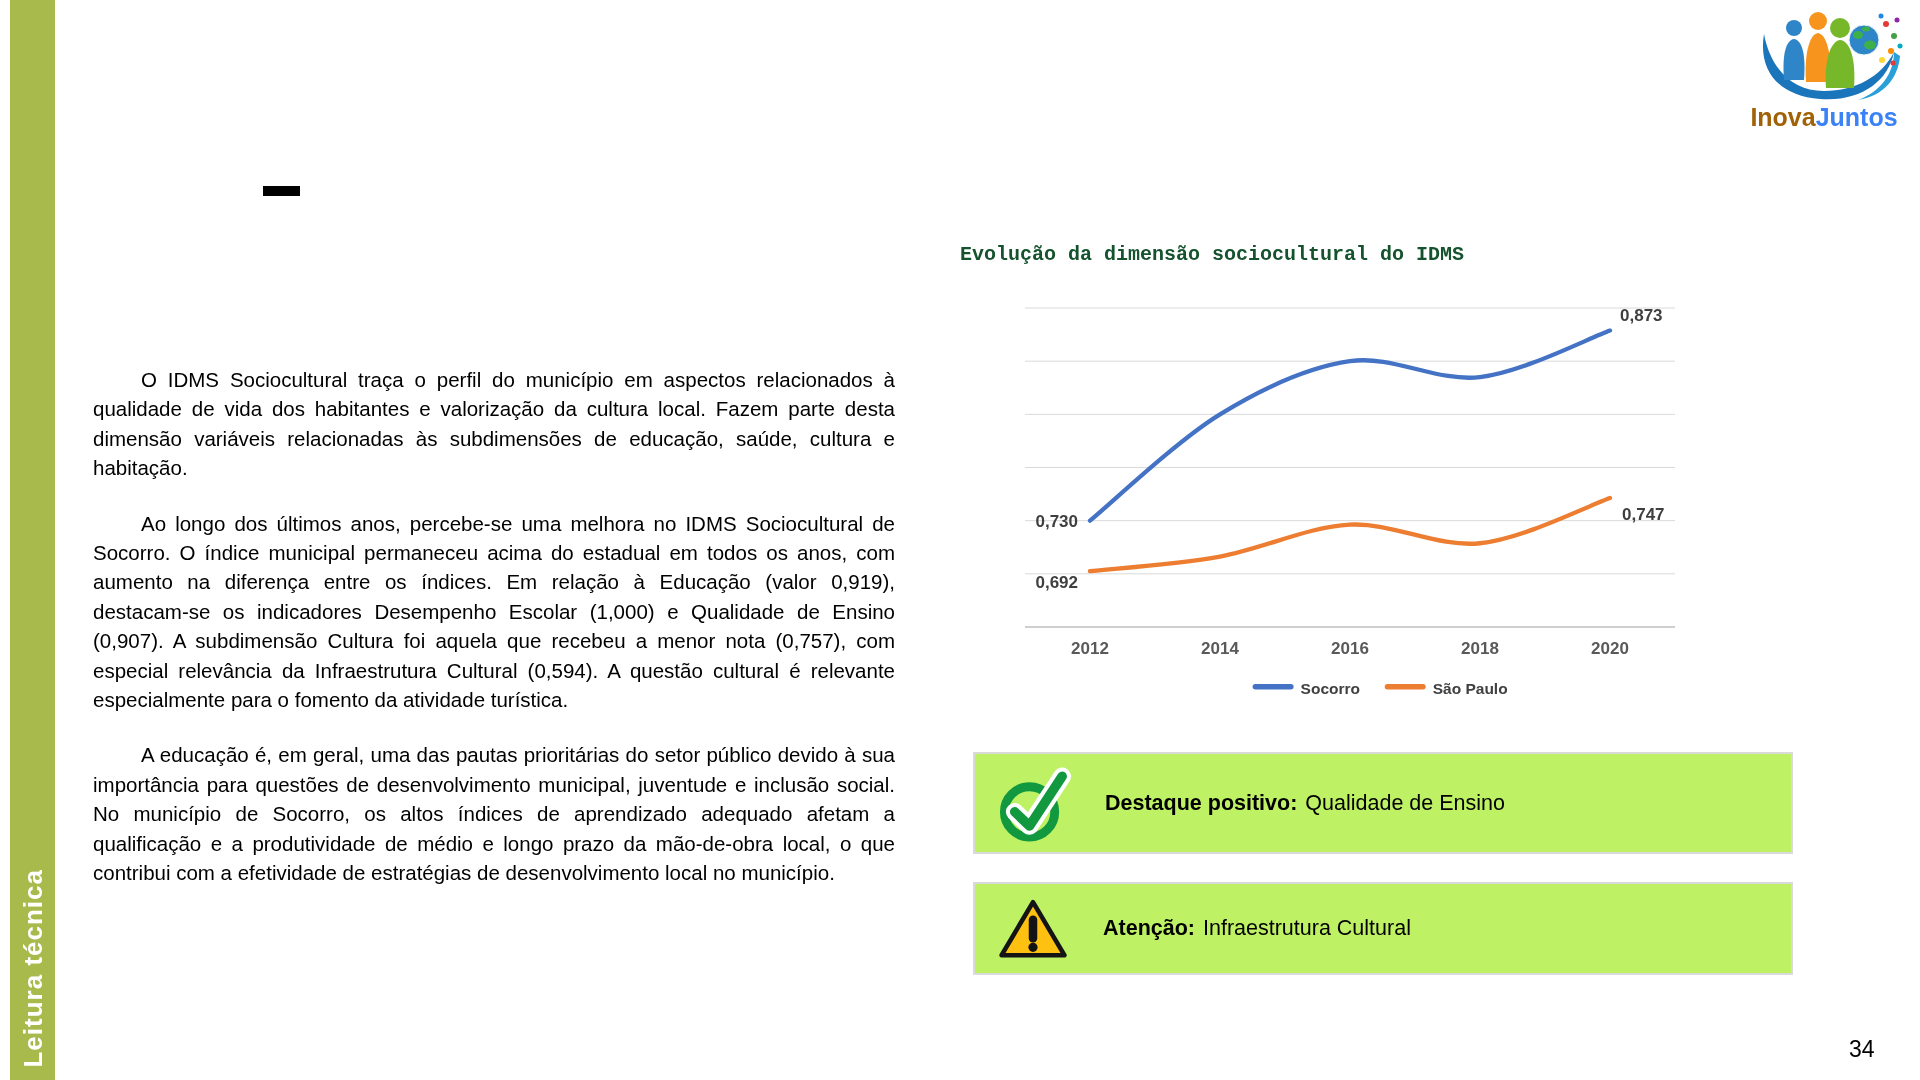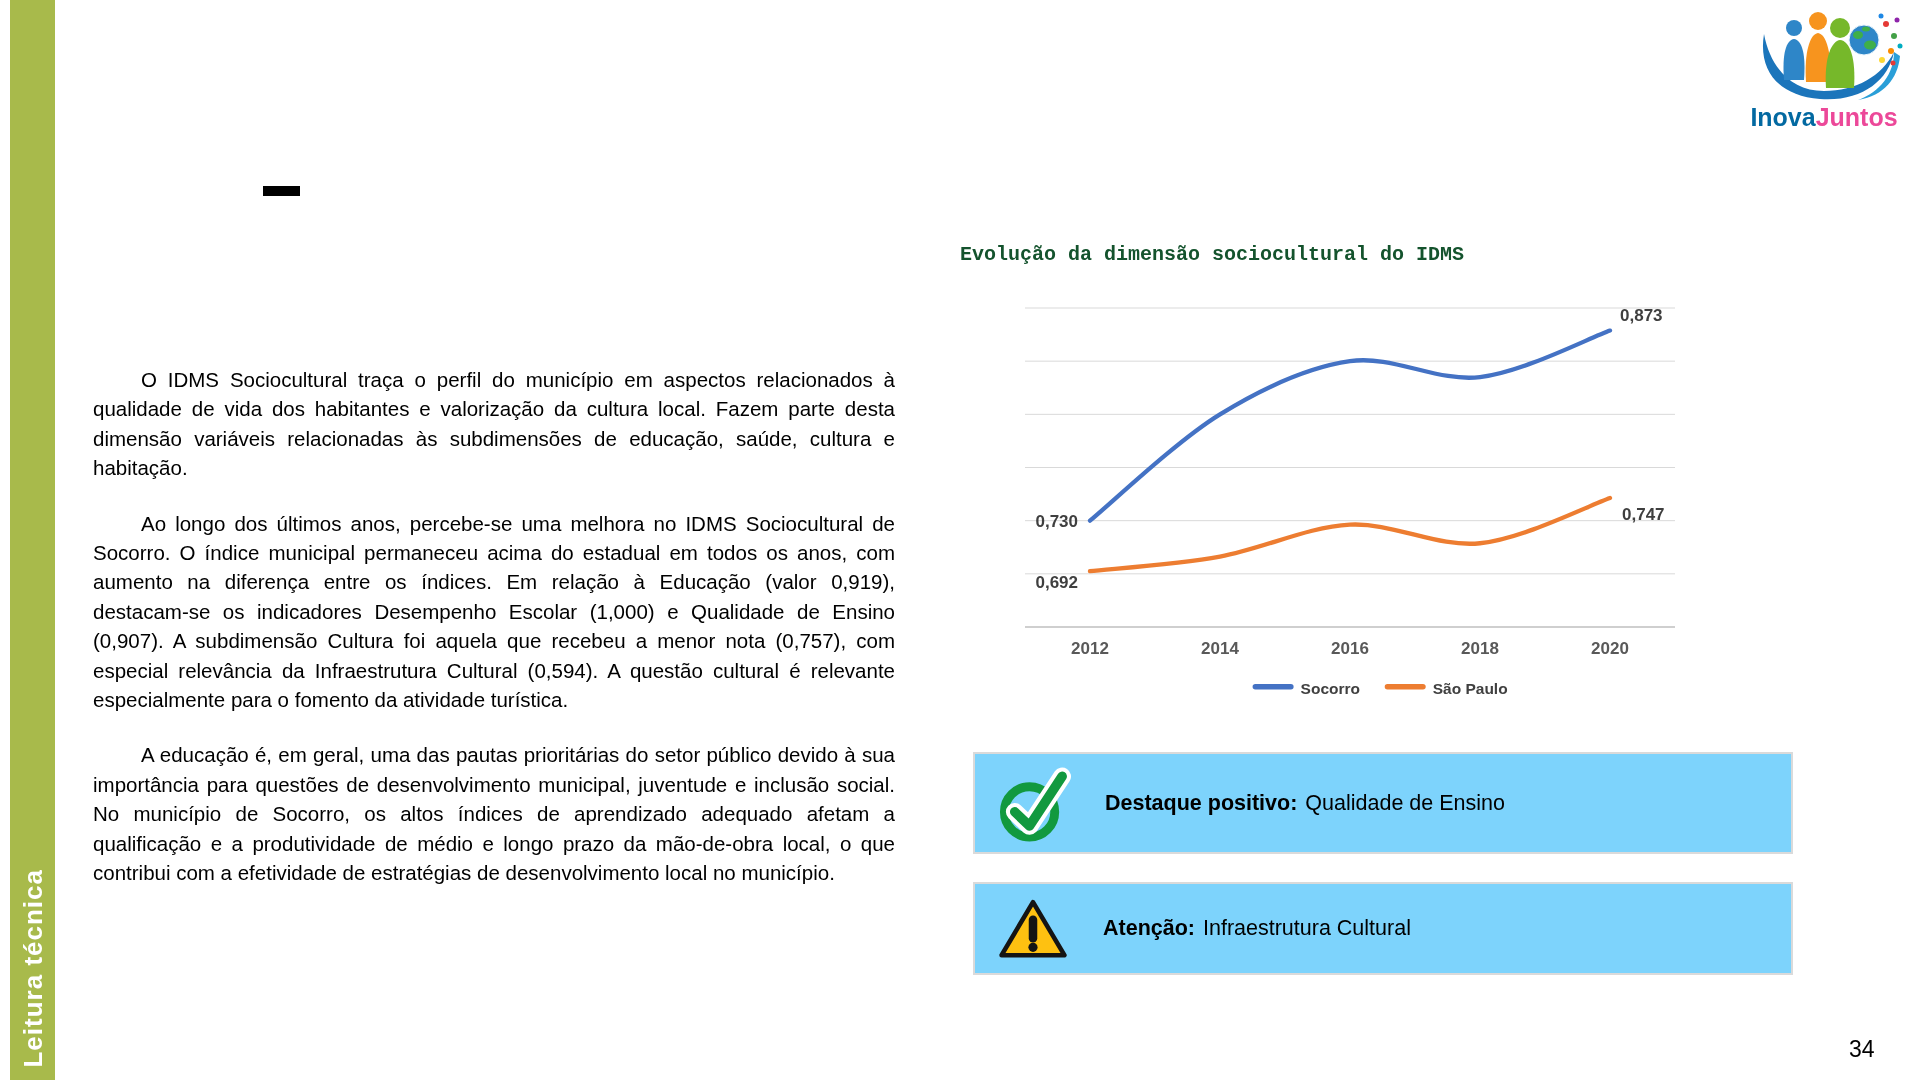--- a/index.html
+++ b/index.html
@@ -25,36 +25,36 @@
   .article p{margin:8px 0 26px 0;text-indent:48px;}
   .article p span.b{font-weight:400;}
   
   .chart-title{
     position:absolute;left:960px;top:243px;width:764px;
     font-size:20px;font-weight:700;color:#14532d;font-family:Liberation Mono, monospace;
   }
   .chart-svg{position:absolute;left:960px;top:240px;width:840px;height:470px;}
   
   .callout{
-    position:absolute;left:973px;width:820px;background:#7dd3fc;
+    position:absolute;left:973px;width:820px;background:#bef264;
     border:2px solid #dadada;box-sizing:border-box;
     display:flex;align-items:center;
   }
   .callout-positive{top:752px;height:102px;}
   .callout-warning{top:882px;height:93px;}
   .callout-icon{margin-left:22px;flex:none;display:block;}
   .callout-text{margin-left:34px;font-size:21.5px;}
   .callout-text .lbl{font-weight:700;}
   .callout-text .val{margin-left:8px;}
   
   .logo{position:absolute;left:1742px;top:8px;width:164px;text-align:center;}
   .logo svg{display:block;margin:0 auto;}
   .logo-text{font-size:25px;font-weight:700;line-height:26px;margin-top:-2px;}
-  .logo-text .inova{color:#0369a1;}
-  .logo-text .juntos{color:#ec4899;}
+  .logo-text .inova{color:#a16207;}
+  .logo-text .juntos{color:#3b82f6;}
   
   .page-number{position:absolute;left:1849px;top:1036px;font-size:23px;}
 </style>
 </head>
 <body>
 
 <div class="sidebar" style="background:#a8ba4b;">
   <div class="sidebar-label">Leitura técnica</div>
 </div>
 

